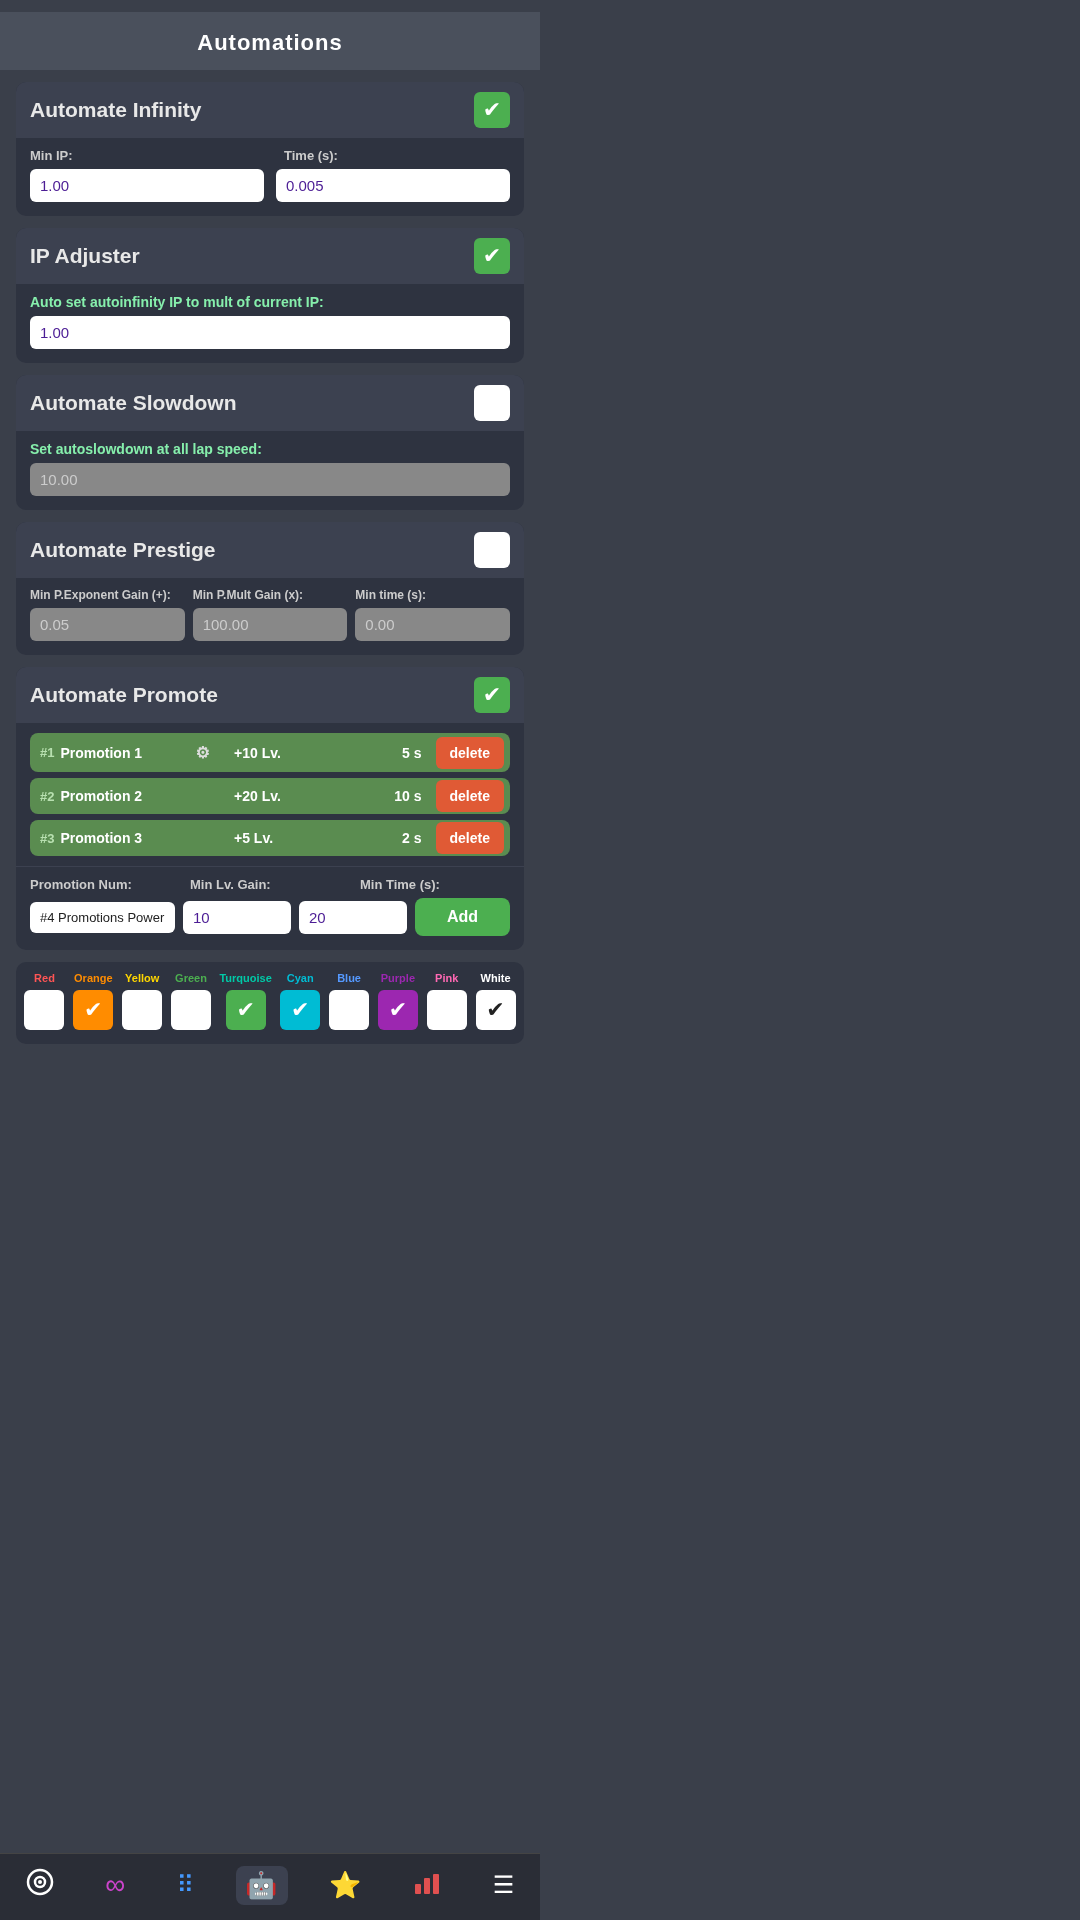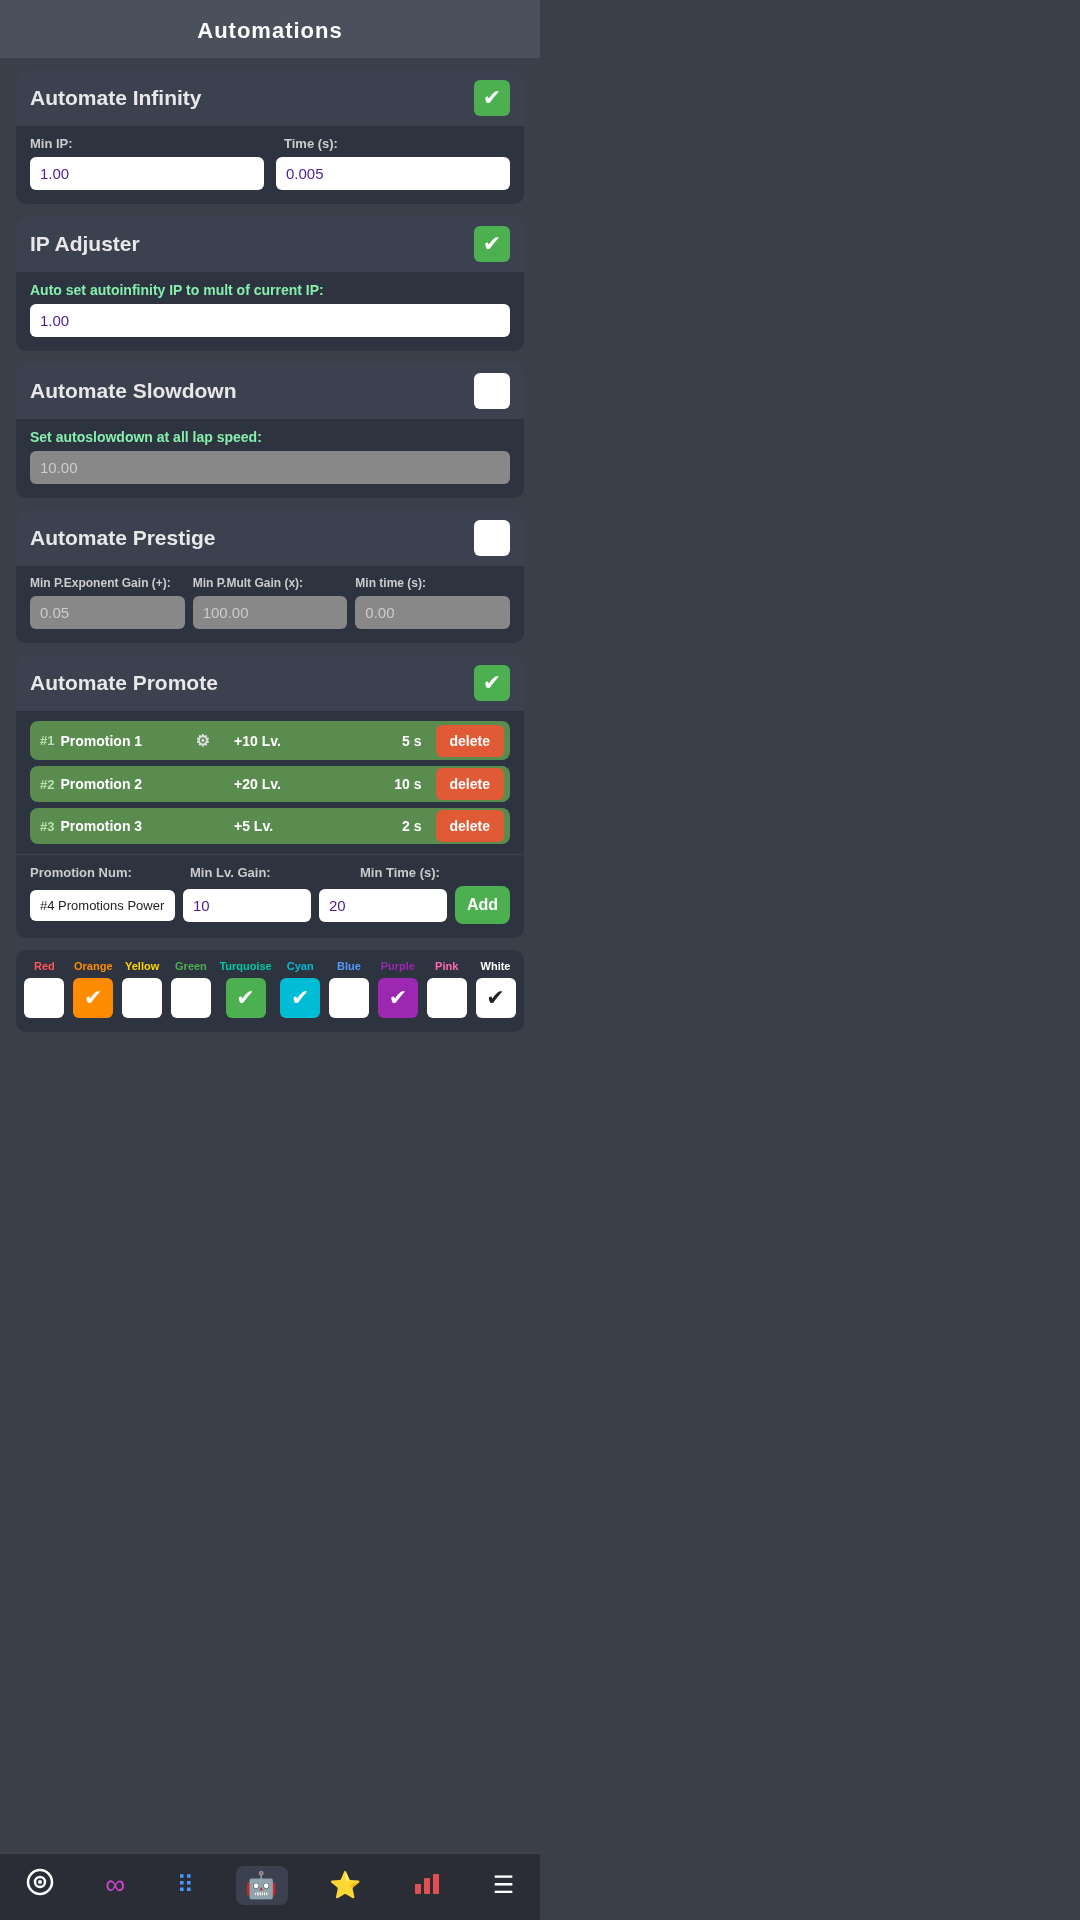--- a/index.html
+++ b/index.html
@@ -14,20 +14,21 @@
     }
 
     
     .app-header {
       background: #4a505c;
       text-align: center;
       padding: 18px 0 14px;
       font-size: 22px;
       font-weight: bold;
       letter-spacing: 1px;
+      margin-top: 12px;
     }
 
     
     .main-content {
       padding: 12px 16px 100px;
       display: flex;
       flex-direction: column;
       gap: 12px;
     }
 
@@ -259,41 +260,41 @@
       outline: none;
       cursor: pointer;
       appearance: none;
     }
 
     .add-btn {
       background: #4caf50;
       color: #fff;
       border: none;
       border-radius: 8px;
-      padding: 10px 12px;
+      padding: 10px 32px;
       font-size: 16px;
       font-weight: bold;
       cursor: pointer;
     }
 
     
     .all-on-btn {
       background: #4caf50;
       color: #fff;
       border: none;
       border-radius: 8px;
       padding: 8px 16px;
       font-size: 15px;
       font-weight: bold;
       cursor: pointer;
     }
 
     .generator-colors {
       display: flex;
-      justify-content: flex-start;
+      justify-content: flex-end;
       align-items: flex-end;
       padding: 10px 8px 14px;
       gap: 8px;
     }
 
     .gen-col {
       display: flex;
       flex-direction: column;
       align-items: center;
       gap: 6px;

